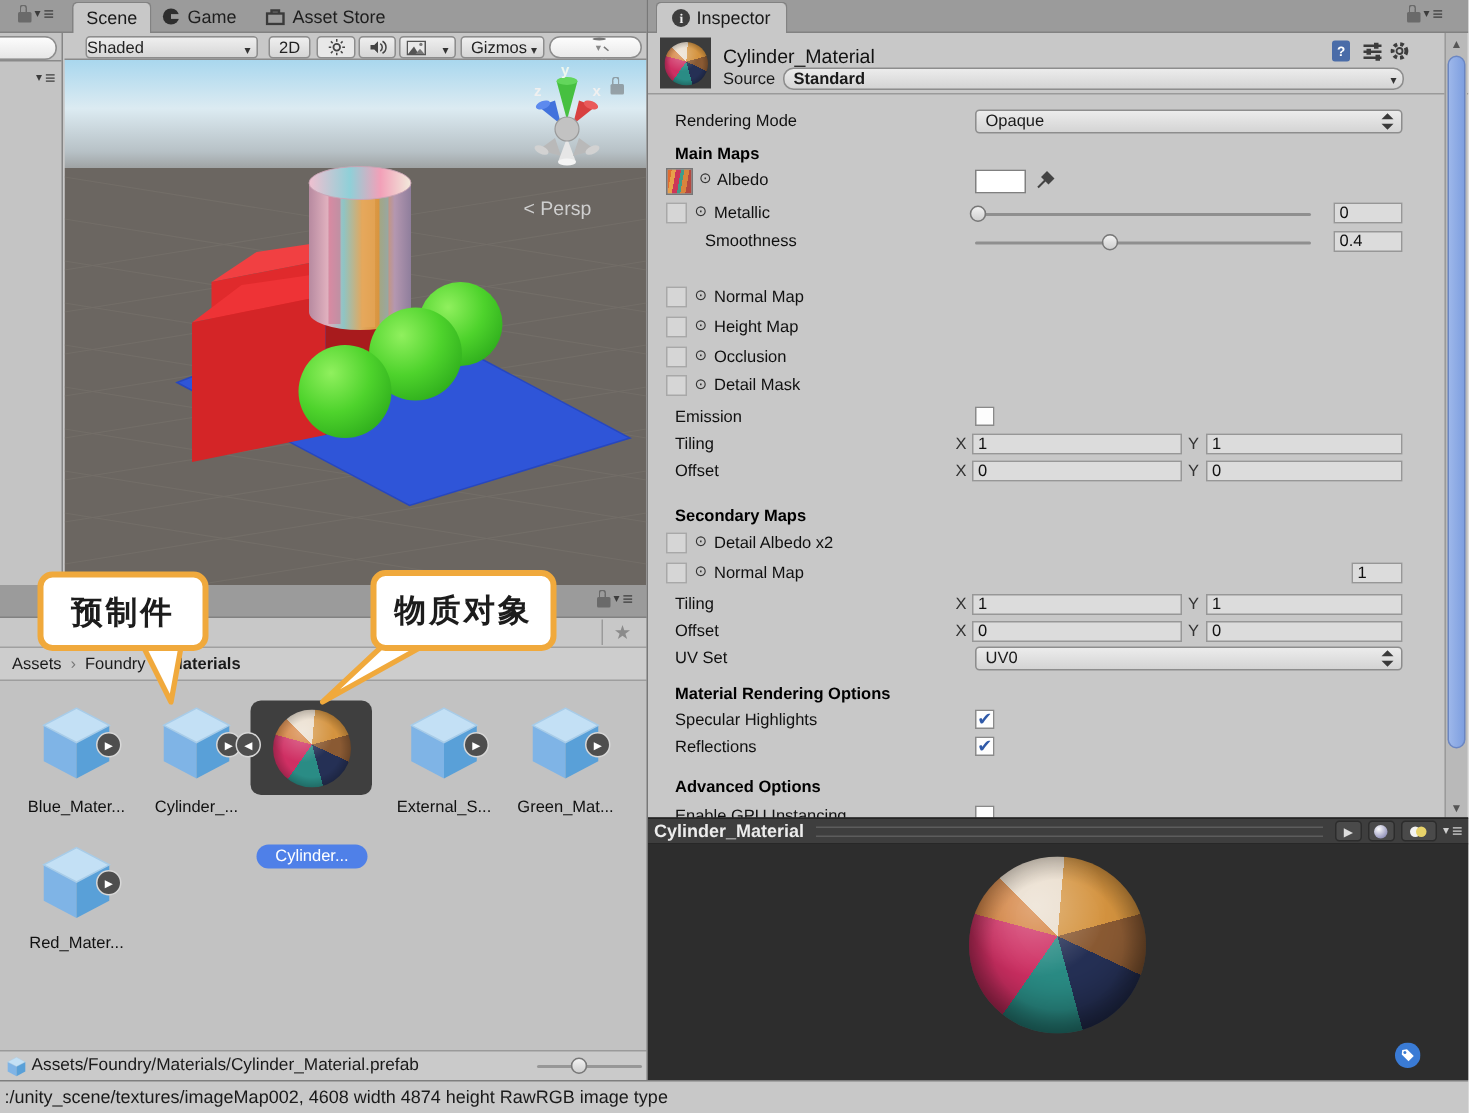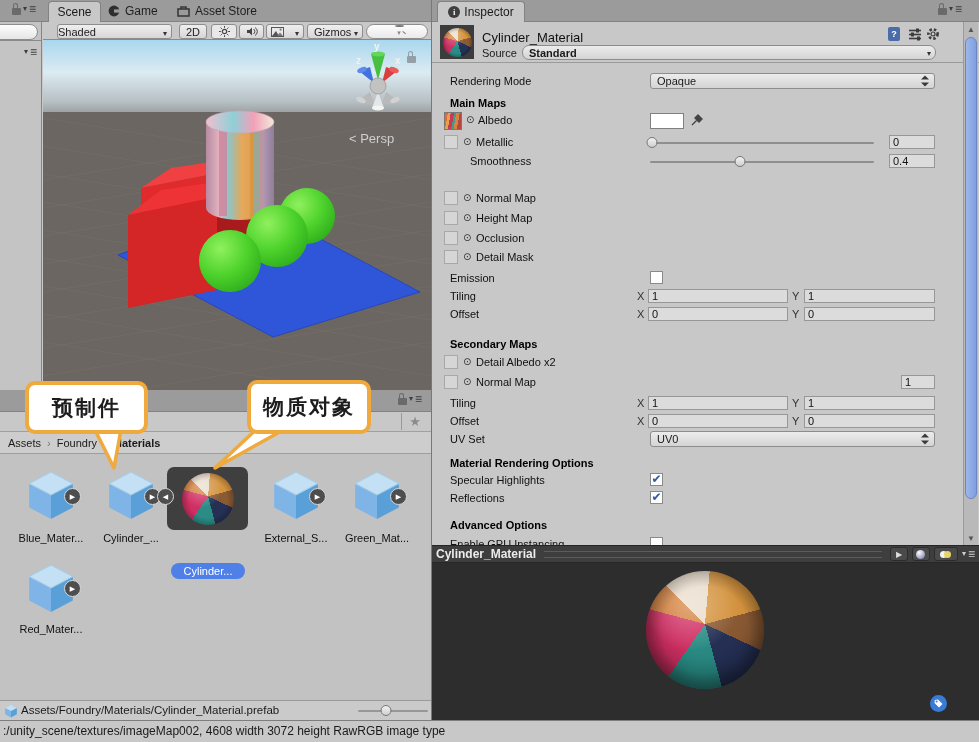--- a/index.html
+++ b/index.html
@@ -563,27 +563,27 @@
       <div class="mat-sphere" style="position:absolute;left:214px;top:8px;width:118px;height:118px;box-shadow:inset 0 -16px 26px rgba(0,0,0,.35);"></div>
       <svg class="abs" style="left:498px;top:132px;" width="17" height="17" viewBox="0 0 17 17">
         <circle cx="8.5" cy="8.5" r="8.5" fill="#3a7bd5"></circle>
         <path d="M8 4.5 L12.5 9 L9 12.5 L4.5 8 L4.8 5 Z" fill="#fff"></path>
         <circle cx="6.6" cy="6.6" r="1" fill="#3a7bd5"></circle>
       </svg>
     </div>
   </div>
 
   <div class="abs" style="left:0;top:720px;width:979px;height:22px;background:#c8c8c8;border-top:1px solid #7e7e7e;box-sizing:border-box;z-index:6;">
-    <span class="abs" style="left:3px;top:3px;font-size:12px;color:#1a1a1a;">:/unity_scene/textures/imageMap002, 4608 width 3072 height RawRGB image type</span>
+    <span class="abs" style="left:3px;top:3px;font-size:12px;color:#1a1a1a;">:/unity_scene/textures/imageMap002, 4608 width 4874 height RawRGB image type</span>
   </div>
 
   <svg class="overlay-svg" width="979" height="742">
     <polygon points="92,424 122,424 114,468" fill="#fff" stroke="#f0a93c" stroke-width="3.5" stroke-linejoin="round"></polygon>
     <polygon points="262,424 294,424 215,468" fill="#fff" stroke="#f0a93c" stroke-width="3.5" stroke-linejoin="round"></polygon>
   </svg>
-  <div class="callout" style="left:25px;top:381px;width:123px;height:53px;">
+  <div class="callout" style="left:25px;top:381px;width:114px;height:53px;">
     <span>预制件</span>
   </div>
   <div class="callout" style="left:247px;top:380px;width:124px;height:54px;">
     <span>物质对象</span>
   </div>
 
 </div>
 
 </body></html>

